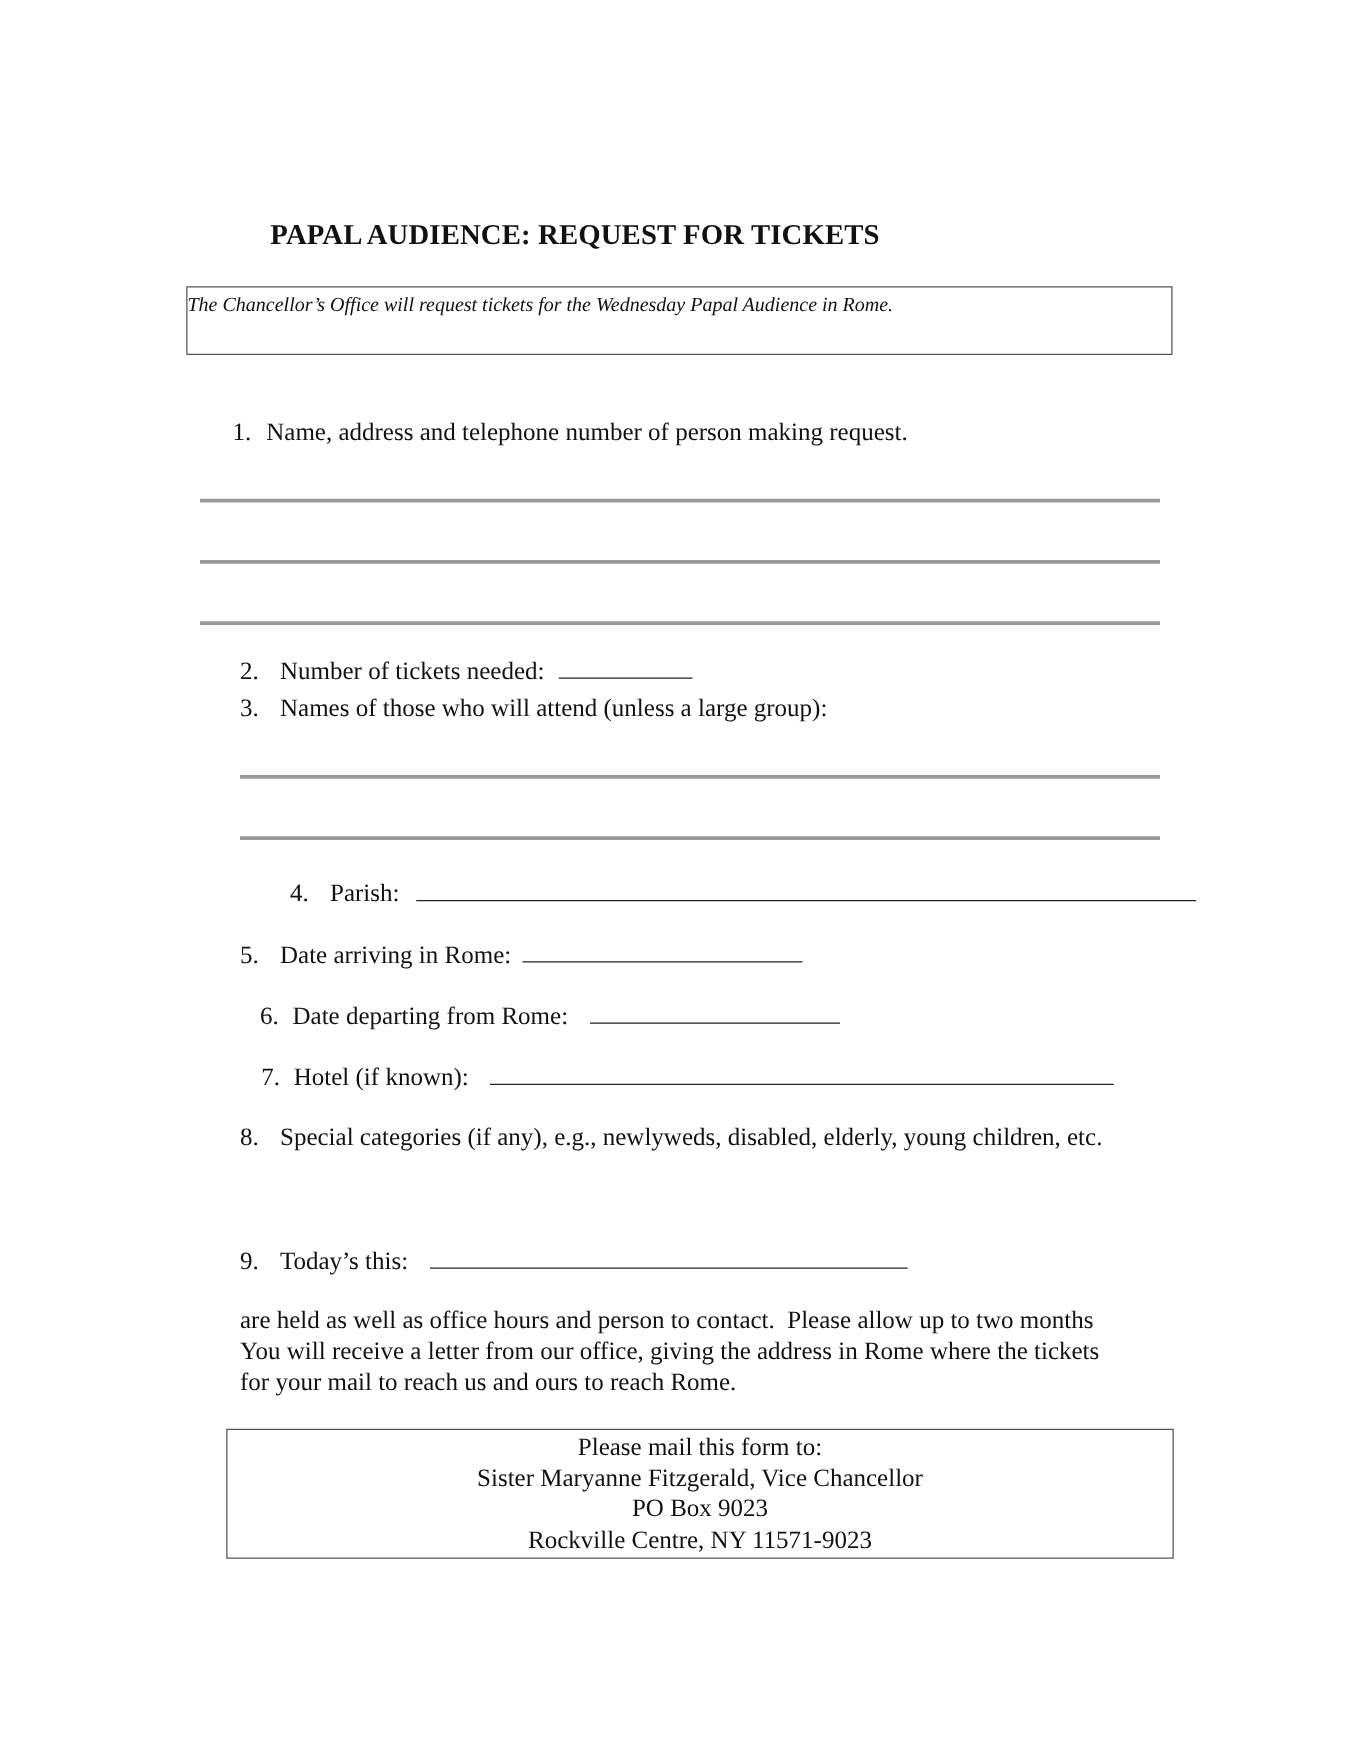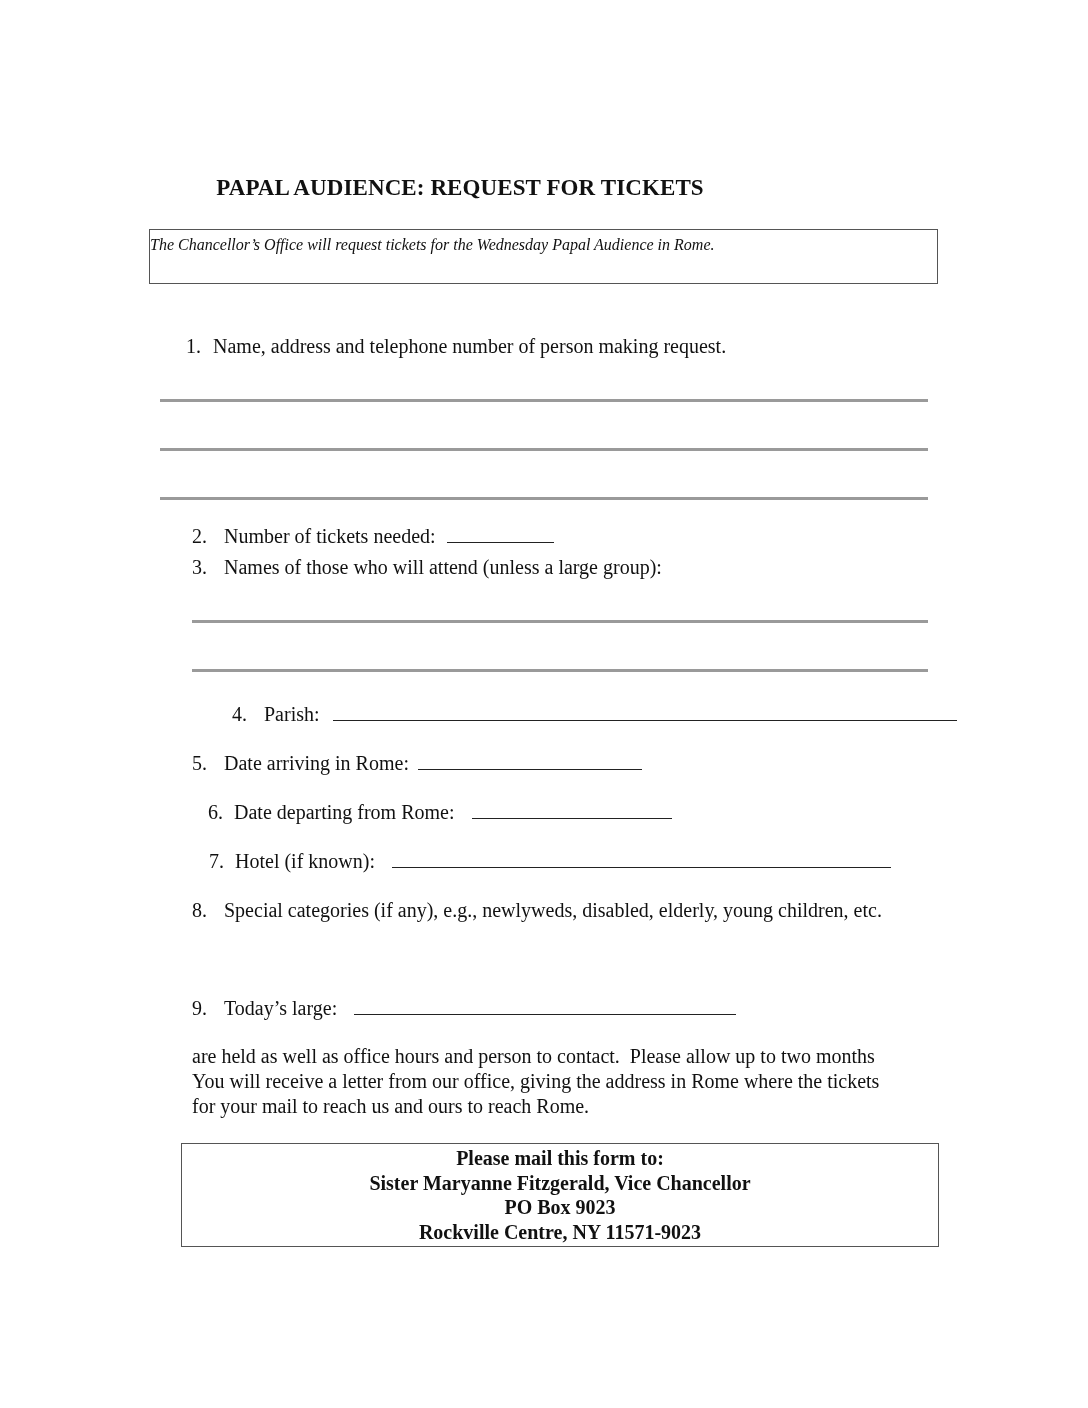--- a/index.html
+++ b/index.html
@@ -11,21 +11,21 @@
   .intro-box { left: 149px; top: 229px; width: 787px; height: 53px; border: 1px solid #555;
                font-size: 16px; line-height: 25px; }
   .intro-box .l1 { font-style: italic; display: block; margin-top: 2px; }
   .intro-box .l2 { display: block; }
   .q { font-size: 20px; line-height: 24px; white-space: nowrap; }
   .num { display: inline-block; }
   .rule { height: 3px; background: #9a9a9a; }
   .blank { display: inline-block; border-bottom: 1px solid #222; height: 18px; vertical-align: baseline; }
   .para { left: 192px; top: 1044px; width: 740px; font-size: 20px; line-height: 25px; }
   .mail-box { left: 181px; top: 1143px; width: 756px; height: 102px; border: 1px solid #555;
-              text-align: center; font-size: 20px; line-height: 24.5px; font-weight: bold; }
+              text-align: center; font-size: 20px; line-height: 24.5px; }
   .mail-box span { display: block; }
 </style>
 </head>
 <body>
 
 <div class="abs title">PAPAL AUDIENCE: REQUEST FOR TICKETS</div>
 
 <div class="abs intro-box">
   <span class="l1">The Chancellor’s Office will request tickets for the Wednesday Papal Audience in Rome.</span>
 </div>
@@ -66,21 +66,21 @@
 <div class="abs q" style="left:192px; top:849px;margin-left:17px;">
   <span class="num" style="width:26px;">7.</span><span>Hotel (if known):</span>
   <span class="blank" style="width:499px; margin-left:12px;"></span>
 </div>
 
 <div class="abs q" style="left:192px; top:898px;">
   <span class="num" style="width:32px;">8.</span><span>Special categories (if any), e.g., newlyweds, disabled, elderly, young children, etc.</span>
 </div>
 
 <div class="abs q" style="left:192px; top:996px;">
-  <span class="num" style="width:32px;">9.</span><span>Today’s large:</span>
+  <span class="num" style="width:32px;">9.</span><span>Today’s this:</span>
   <span class="blank" style="width:382px; margin-left:12px;"></span>
 </div>
 
 <div class="abs para">
   <div style="white-space:pre;">are held as well as office hours and person to contact.  Please allow up to two months</div>
   <div>You will receive a letter from our office, giving the address in Rome where the tickets</div>
   <div>for your mail to reach us and ours to reach Rome.</div>
 </div>
 
 <div class="abs mail-box">

